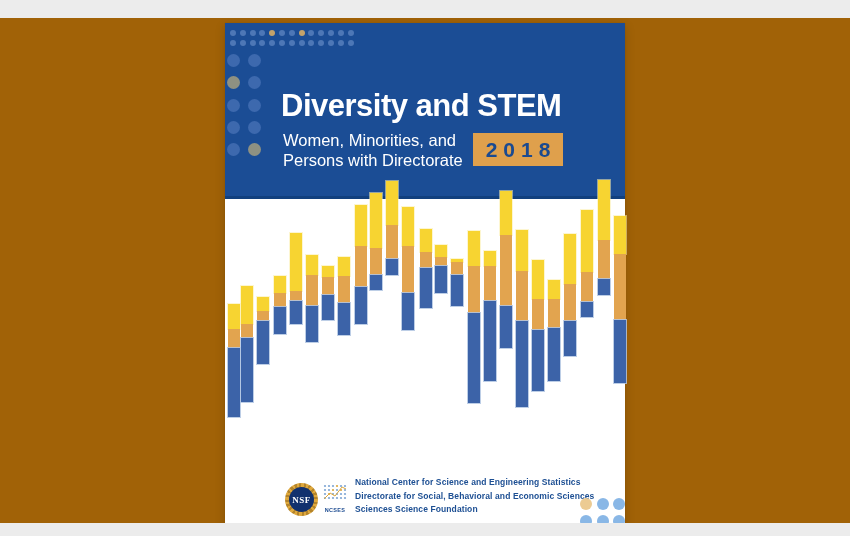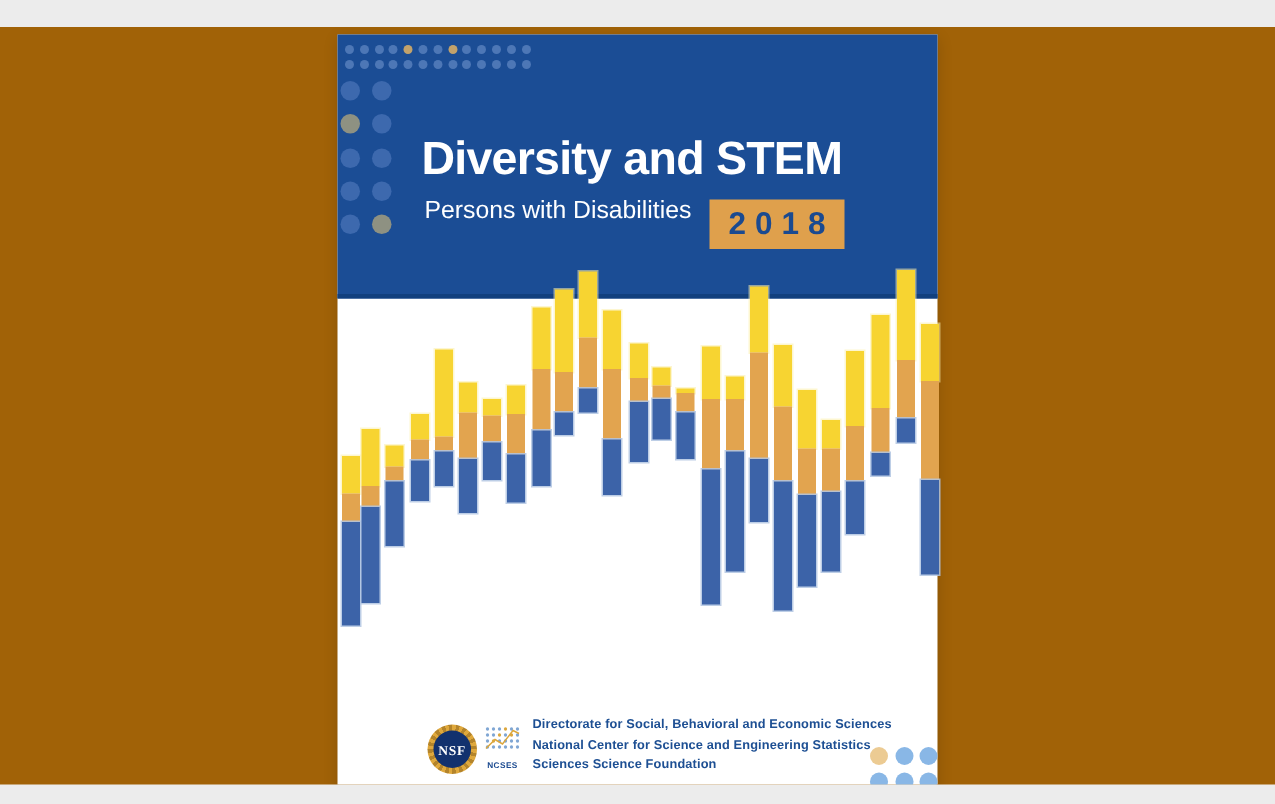--- a/index.html
+++ b/index.html
@@ -80,21 +80,22 @@
           <span class="dot" style="width: 13px; height: 13px; background: rgb(61, 105, 174);"></span>
           <span class="dot" style="width: 13px; height: 13px; background: rgb(61, 105, 174);"></span>
           <span class="dot" style="width: 13px; height: 13px; background: rgb(61, 105, 174);"></span>
           <span class="dot" style="width: 13px; height: 13px; background: rgb(61, 105, 174);"></span>
           <span class="dot" style="width: 13px; height: 13px; background: rgb(61, 105, 174);"></span>
           <span class="dot" style="width: 13px; height: 13px; background: rgb(142, 145, 130);"></span>
         </div>
 
       <div class="title">Diversity and STEM</div>
       <div class="subtitle">
-        <div>Persons with Disabilities</div>
+        <div>Women, Minorities, and</div>
+        <div>Persons with Directorate</div>
       </div>
       <div class="yearbox" id="yearbox" style="background: rgb(223, 160, 76); color: rgb(27, 74, 144);">2018</div>
     </div>
 
     <div class="chart-layer" id="bars">
         <div class="bar" style="left: 3px; top: 281px; width: 12px;">
           <div class="seg seg-yellow" style="height: 25px; background: rgb(247, 212, 49);"></div>
           <div class="seg seg-orange" style="height: 19px; background: rgb(226, 164, 79);"></div>
           <div class="seg seg-blue" style="height: 69px; background: rgb(60, 99, 168);"></div>
         </div>
@@ -253,22 +254,22 @@
             <circle cx="10" cy="6" r="1.1"></circle>
             <circle cx="18" cy="6" r="1.1"></circle>
             <circle cx="6" cy="10" r="1.1"></circle>
         </g>
         <polyline points="1,15 7,9 12,12 19,3 23,5" fill="none" stroke="#dca73d" stroke-width="1"></polyline>
       </svg>
       <div class="ncses-label" style="color:#1b4a90;">NCSES</div>
     </div>
 
     <div class="footer-text z3" style="color: rgb(29, 79, 147);">
+      <div>National Center for Science and Engineering Statistics</div>
       <div>Directorate for Social, Behavioral and Economic Sciences</div>
-      <div>National Center for Science and Engineering Statistics</div>
       <div>Sciences Science Foundation</div>
     </div>
 
     <div class="dots z3" style="left: 260px; top: 507px; grid-template-columns: repeat(12, 5px); gap: 0px 2.7px;">
         <span class="dot" style="width: 5px; height: 5px; background: rgb(108, 164, 218);"></span>
         <span class="dot" style="width: 5px; height: 5px; background: rgb(108, 164, 218);"></span>
         <span class="dot" style="width: 5px; height: 5px; background: rgb(108, 164, 218);"></span>
         <span class="dot" style="width: 5px; height: 5px; background: rgb(108, 164, 218);"></span>
         <span class="dot" style="width: 5px; height: 5px; background: rgb(108, 164, 218);"></span>
         <span class="dot" style="width: 5px; height: 5px; background: rgb(108, 164, 218);"></span>

